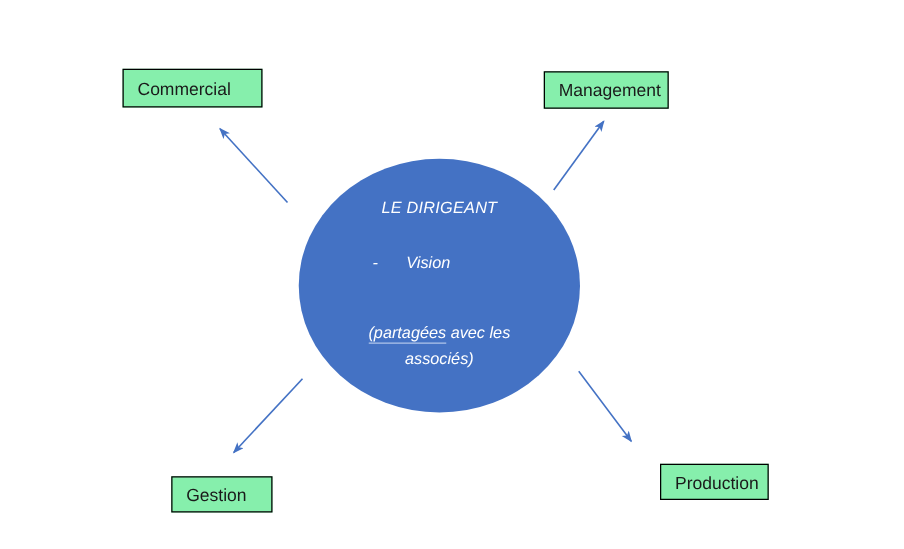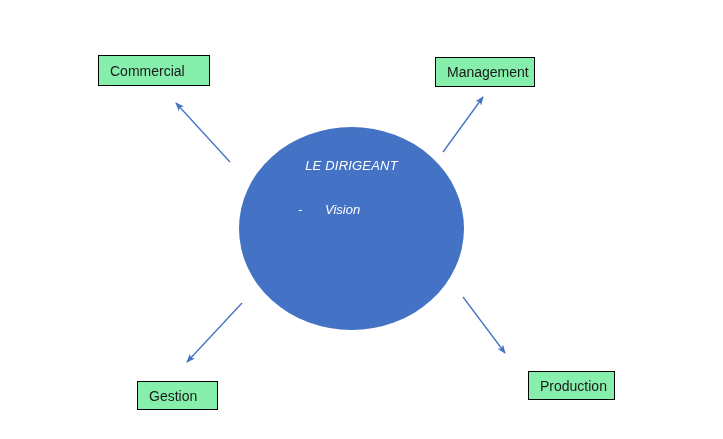--- a/index.html
+++ b/index.html
@@ -115,20 +115,24 @@
 
   <div class="ellipse">
     <div class="ellipse-title">LE DIRIGEANT</div>
 
     <div class="ellipse-list">
       <div>
         <span class="dash">-</span><span>Vision</span>
       </div>
     </div>
 
+    <div class="ellipse-note">
+      <div><span class="note-underlined">(partagées</span><span> avec les</span></div>
+      <div>associés)</div>
+    </div>
   </div>
 
   <div class="node-box box-commercial">
     <span>Commercial</span>
   </div>
   <div class="node-box box-management">
     <span>Management</span>
   </div>
   <div class="node-box box-gestion">
     <span>Gestion</span>

